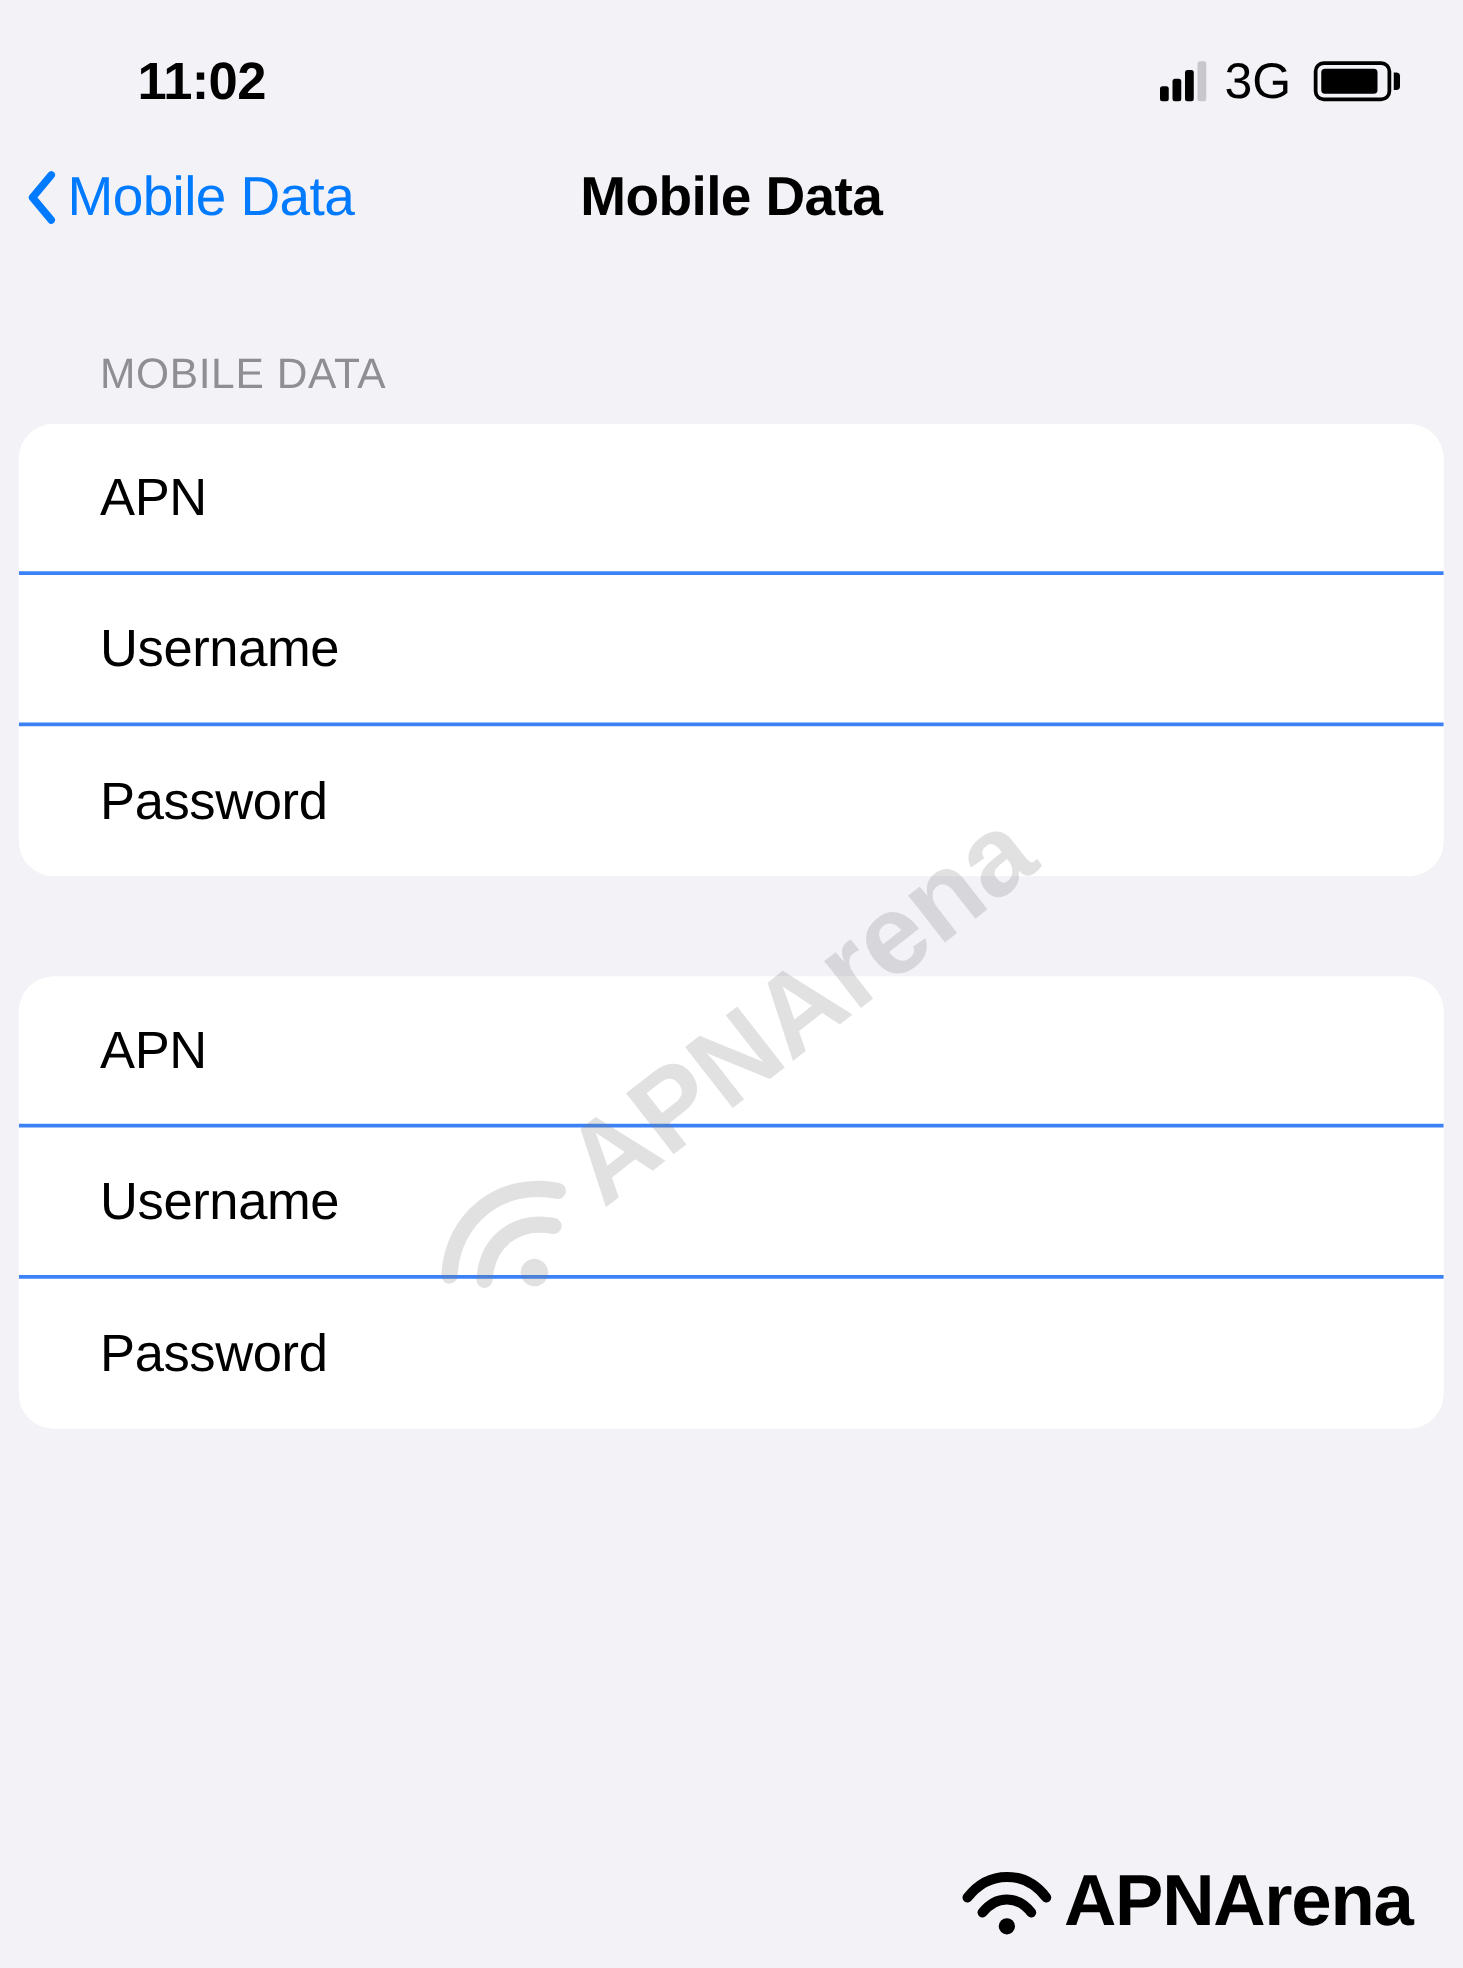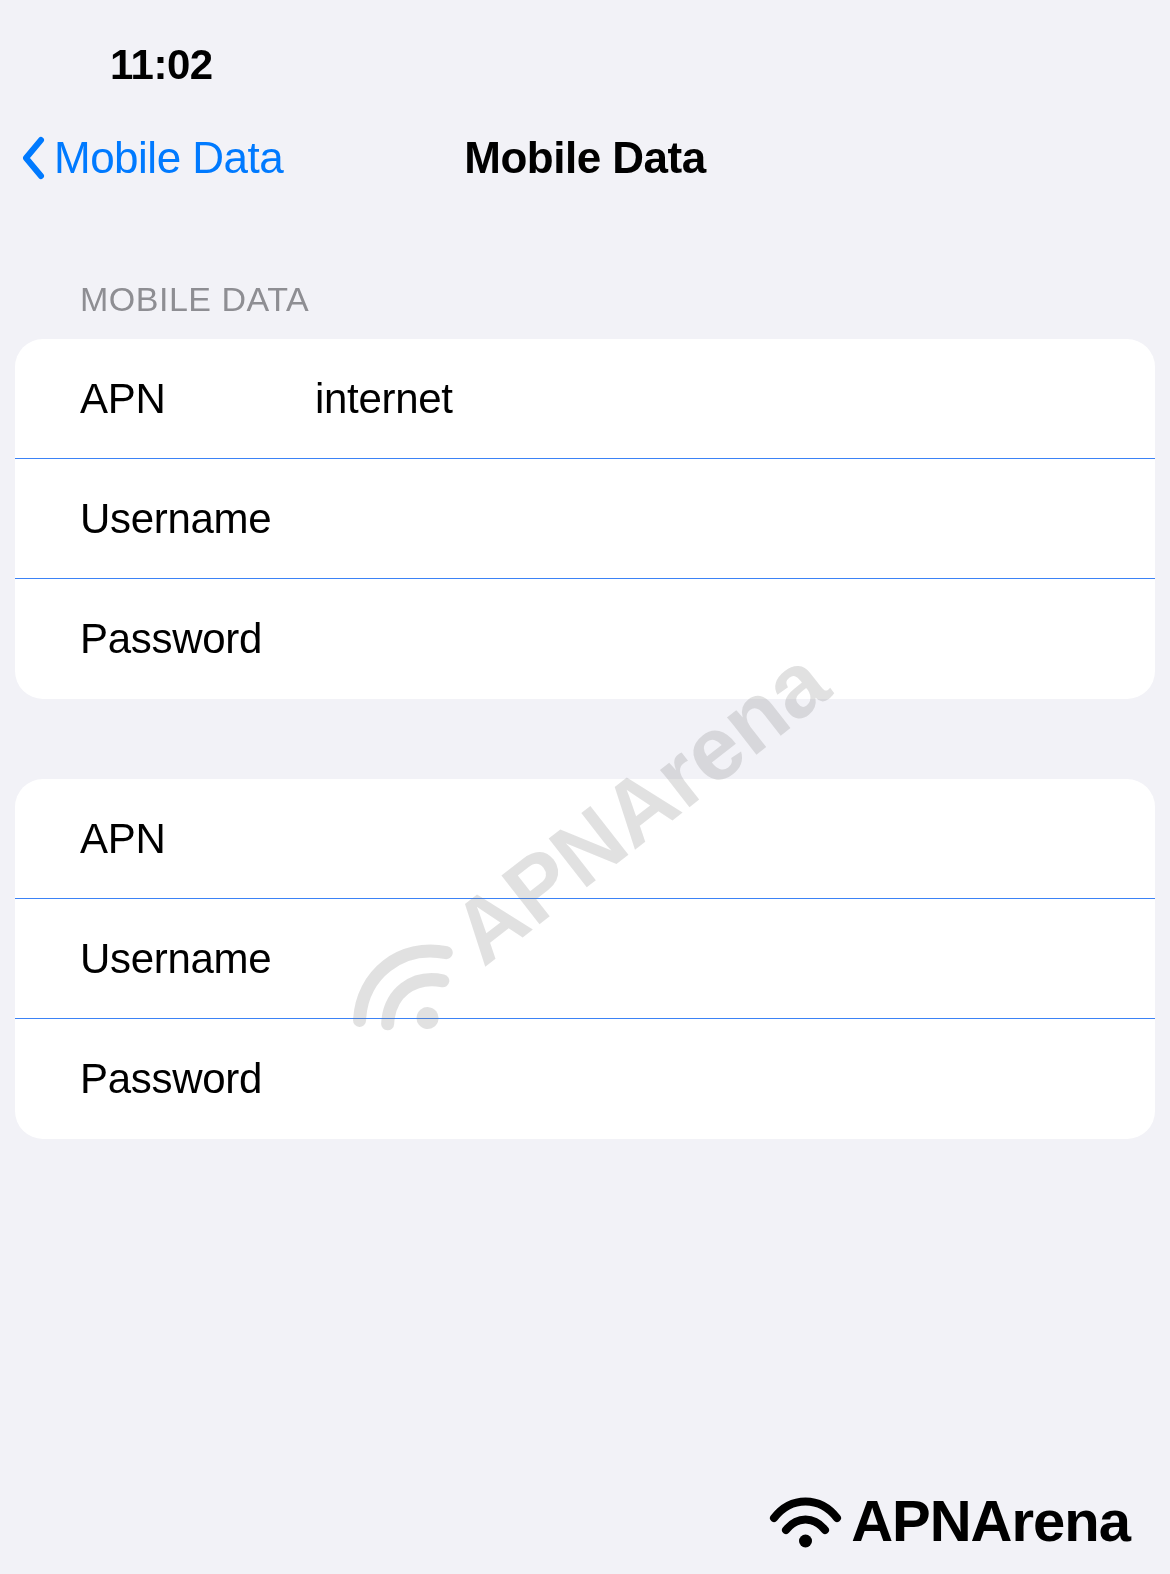--- a/index.html
+++ b/index.html
@@ -131,21 +131,21 @@
       overflow: hidden;
       margin-bottom: 80px;
     }
     .row {
       display: flex;
       align-items: center;
       padding: 35px 40px 35px 65px;
       min-height: 120px;
     }
     .row:not(:last-child) {
-      border-bottom: 1px solid #3b82f6;
+      border-bottom: 3px solid #3b82f6;
     }
     .row-label {
       font-size: 42px;
       font-weight: 400;
       color: #000;
       width: 235px;
       flex-shrink: 0;
       letter-spacing: -0.3px;
     }
     .row-input {
@@ -200,41 +200,55 @@
       color: #000;
       font-family: Arial, sans-serif;
       letter-spacing: -1px;
     }
   </style>
 </head>
 <body>
 
 <div class="status-bar">
   <div class="status-time">11:02</div>
+  <div class="status-right">
+    <div class="signal-bars">
+      <span></span>
+        <span></span>
+        <span></span>
+        <span></span>
+    </div>
+    <div class="network-type">3G</div>
+    <div class="battery">
+      <div class="battery-body">
+          <div class="battery-fill"></div>
+        </div>
+      <div class="battery-tip"></div>
+    </div>
+  </div>
 </div>
 
 <div class="nav-bar">
   <div class="back-button">
     <span class="chevron-left">
       <svg viewBox="0 0 26 44" fill="none">
           <path d="M21 4 L6 22 L21 40" stroke="#007aff" stroke-width="6" stroke-linecap="round" stroke-linejoin="round"></path>
         </svg>
     </span>
     <span>Mobile Data</span>
   </div>
   <div class="nav-title">Mobile Data</div>
 </div>
 
 <div class="content">
 
   <div class="section-header">MOBILE DATA</div>
   <div class="section-group">
     <div class="row">
       <div class="row-label">APN</div>
-      <input class="row-input" type="text" value="internet" style="">
     </div>
     <div class="row">
       <div class="row-label">Username</div>
       <input class="row-input" type="text" value="" style="">
     </div>
     <div class="row">
       <div class="row-label">Password</div>
       <input class="row-input" type="text" value="" style="">
     </div>
   </div>

